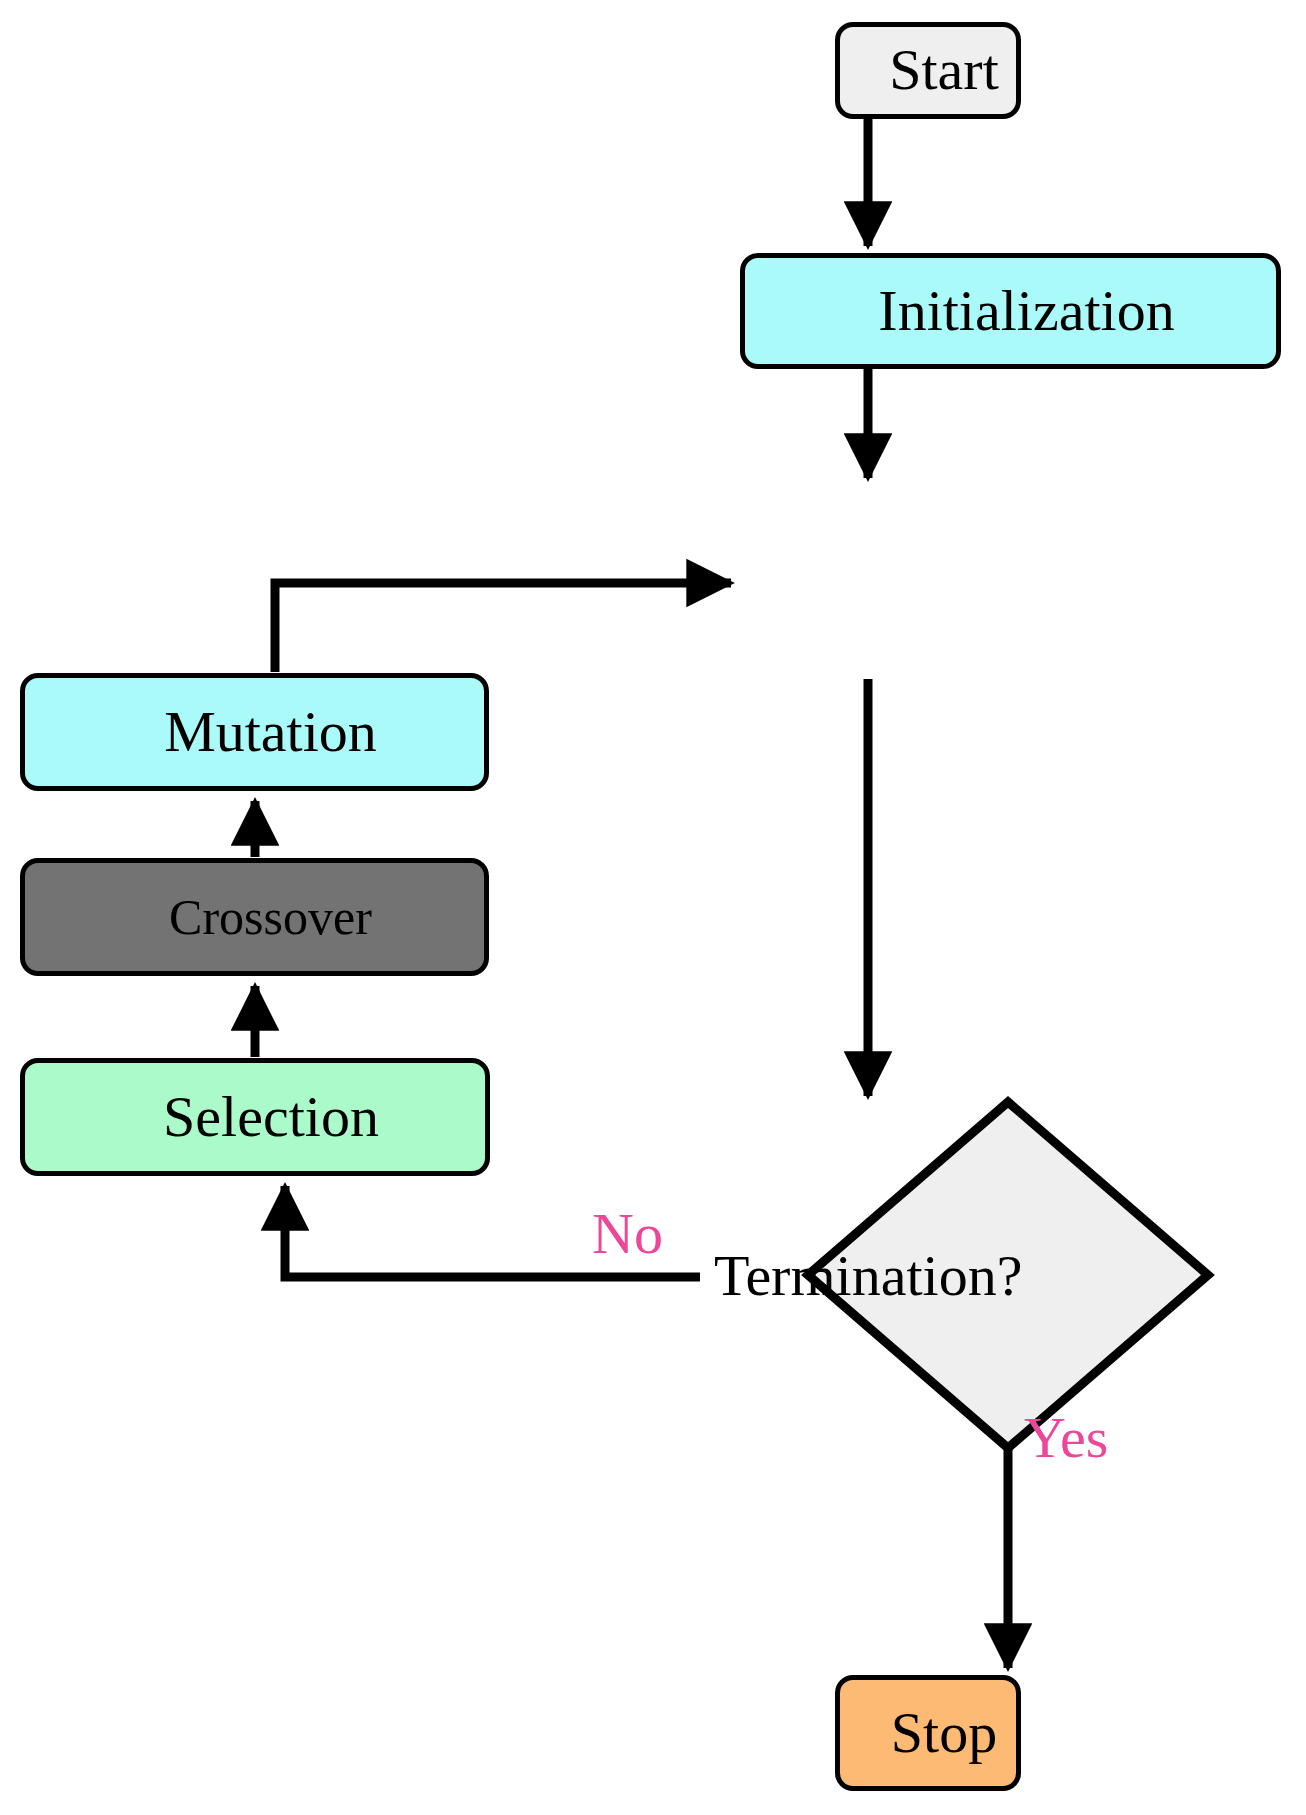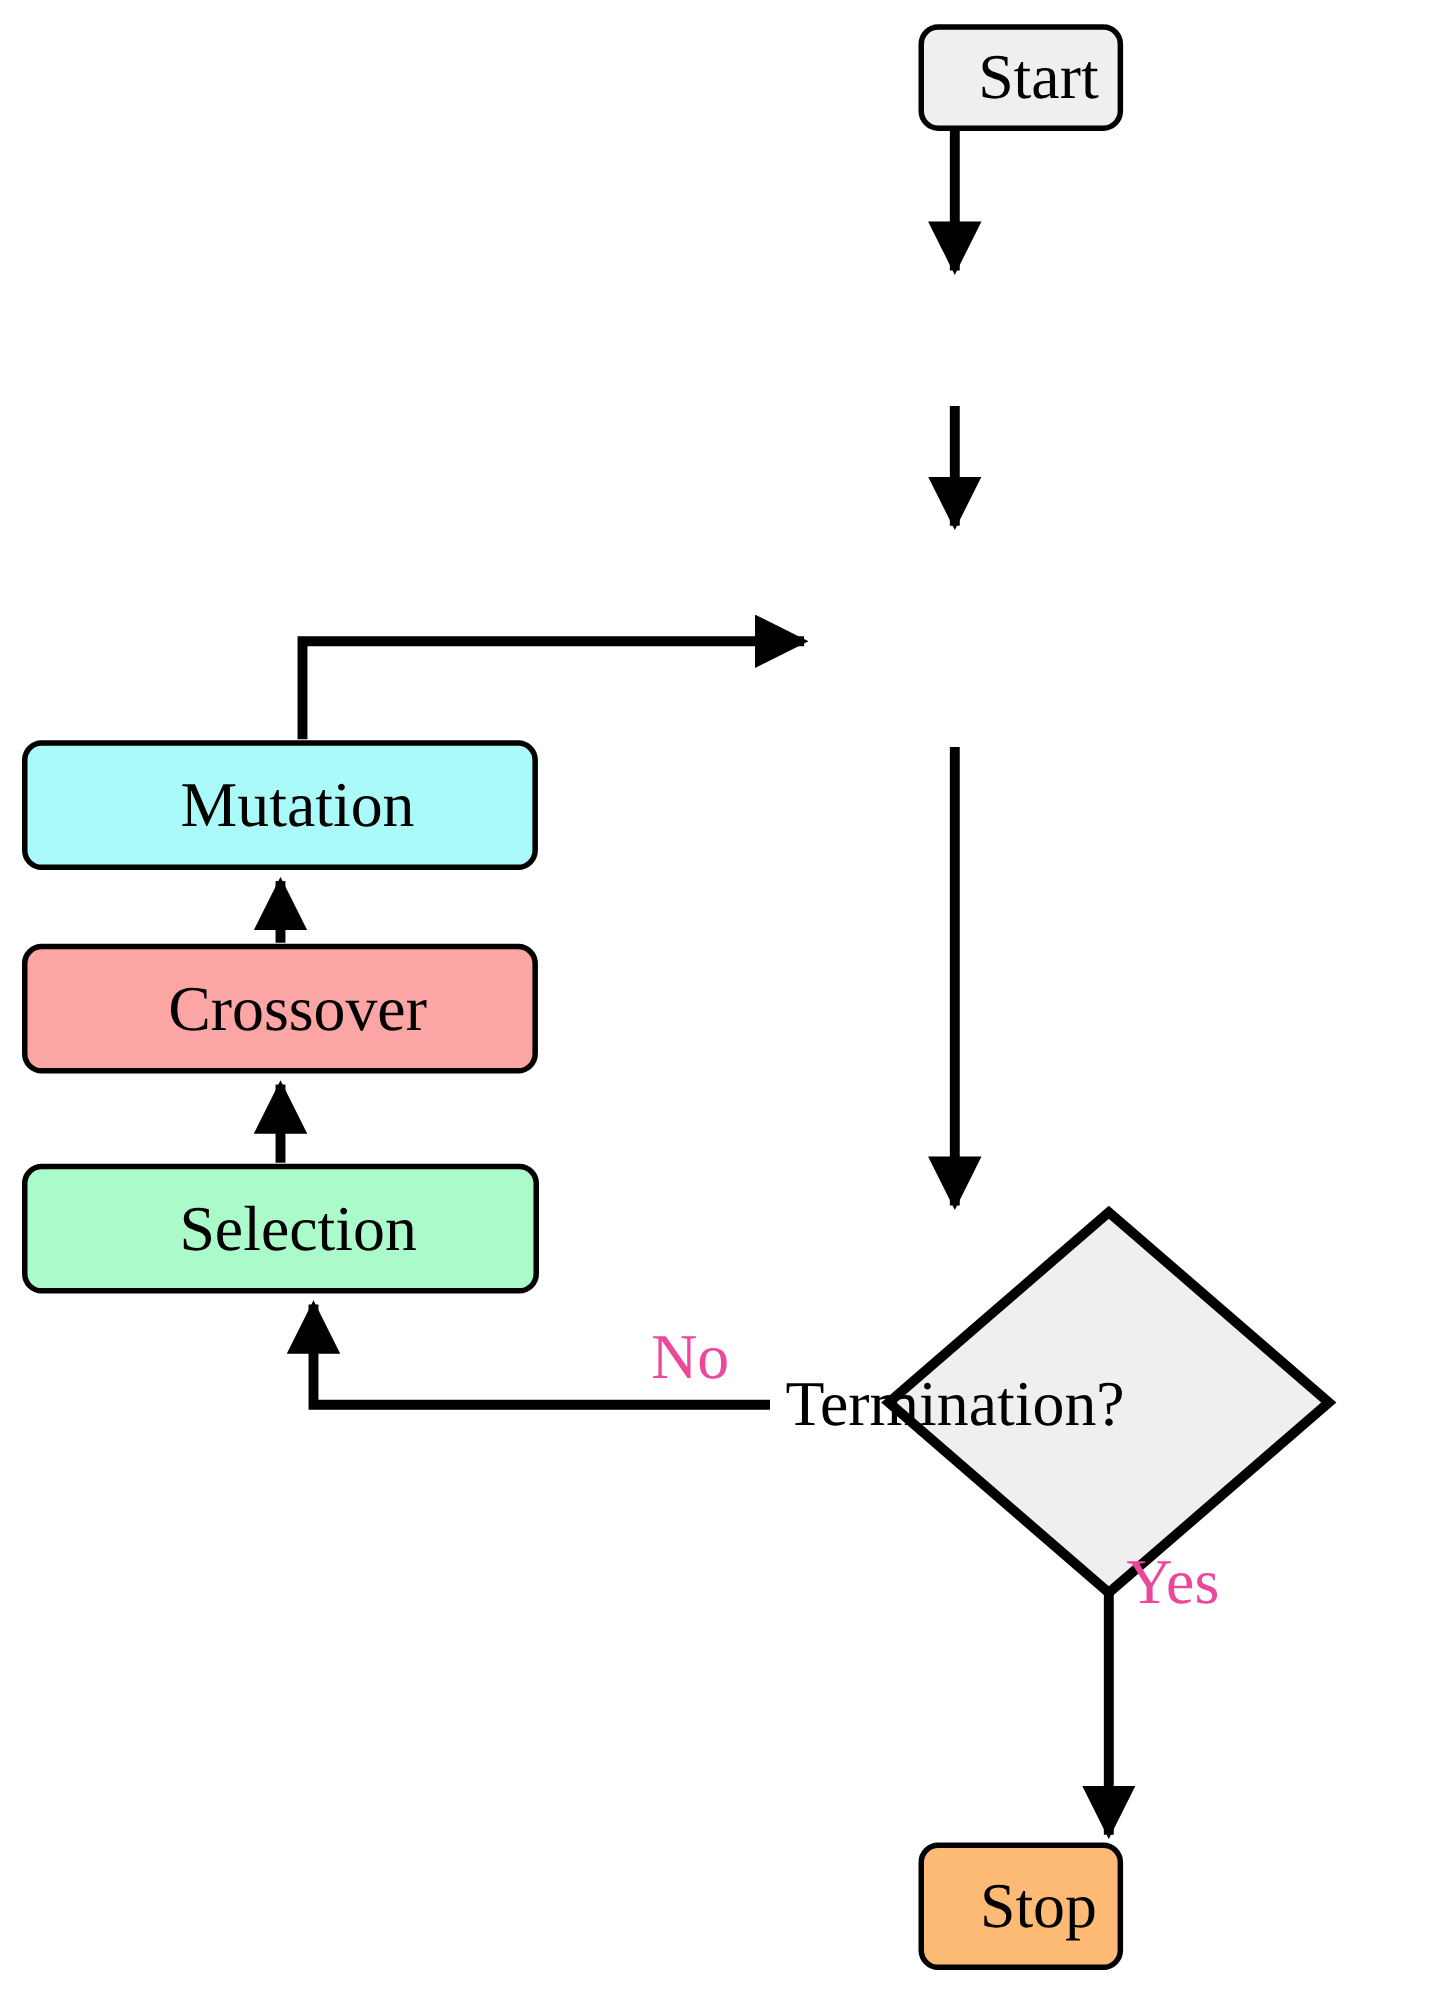--- a/index.html
+++ b/index.html
@@ -51,21 +51,21 @@
     color: #ec4899;
     white-space: nowrap;
     z-index: 4;
   }
 
   
   #node-start      { left: 835px;  top: 22px;   width: 186px; height: 97px;  font-size: 58px; background: #efefef; }
   #node-init       { left: 740px;  top: 253px;  width: 541px; height: 116px; font-size: 58px; background: #aafafa; }
   #node-fitness    { left: 740px;  top: 485px;  width: 541px; height: 194px; font-size: 58px; background: #aafaca; }
   #node-mutation   { left: 20px;   top: 673px;  width: 469px; height: 118px; font-size: 58px; background: #aafafa; }
-  #node-crossover  { left: 20px;   top: 858px;  width: 469px; height: 118px; font-size: 58px; background: #fca5a5; }
+  #node-crossover  { left: 20px;   top: 858px;  width: 469px; height: 118px; font-size: 50px; background: #737373; }
   #node-selection  { left: 20px;   top: 1058px; width: 470px; height: 118px; font-size: 58px; background: #aafaca; }
   #node-stop       { left: 835px;  top: 1675px; width: 186px; height: 116px; font-size: 58px; background: #fdba74; }
 
   
   #node-termination {
     position: absolute;
     left: 700px;
     top: 1200px;
     width: 616px;
     height: 150px;
@@ -110,20 +110,23 @@
 
     <path d="M 275 672 L 275 583 L 731 583" fill="none" stroke="#000000" stroke-width="9" marker-end="url(#arrowhead)"></path>
 
     <polygon points="1008,1102 1208,1275 1008,1448 808,1275" fill="#efefef" stroke="#000000" stroke-width="9" stroke-linejoin="miter"></polygon>
   </svg>
 
   <div class="node rounded" id="node-start">
     <span class="node-label">Start</span>
   </div>
 
+  <div class="node rounded" id="node-init">
+    <span class="node-label">Initialization</span>
+  </div>
 
 
   <div class="node rounded" id="node-mutation">
     <span class="node-label">Mutation</span>
   </div>
 
   <div class="node rounded" id="node-crossover">
     <span class="node-label">Crossover</span>
   </div>
 

